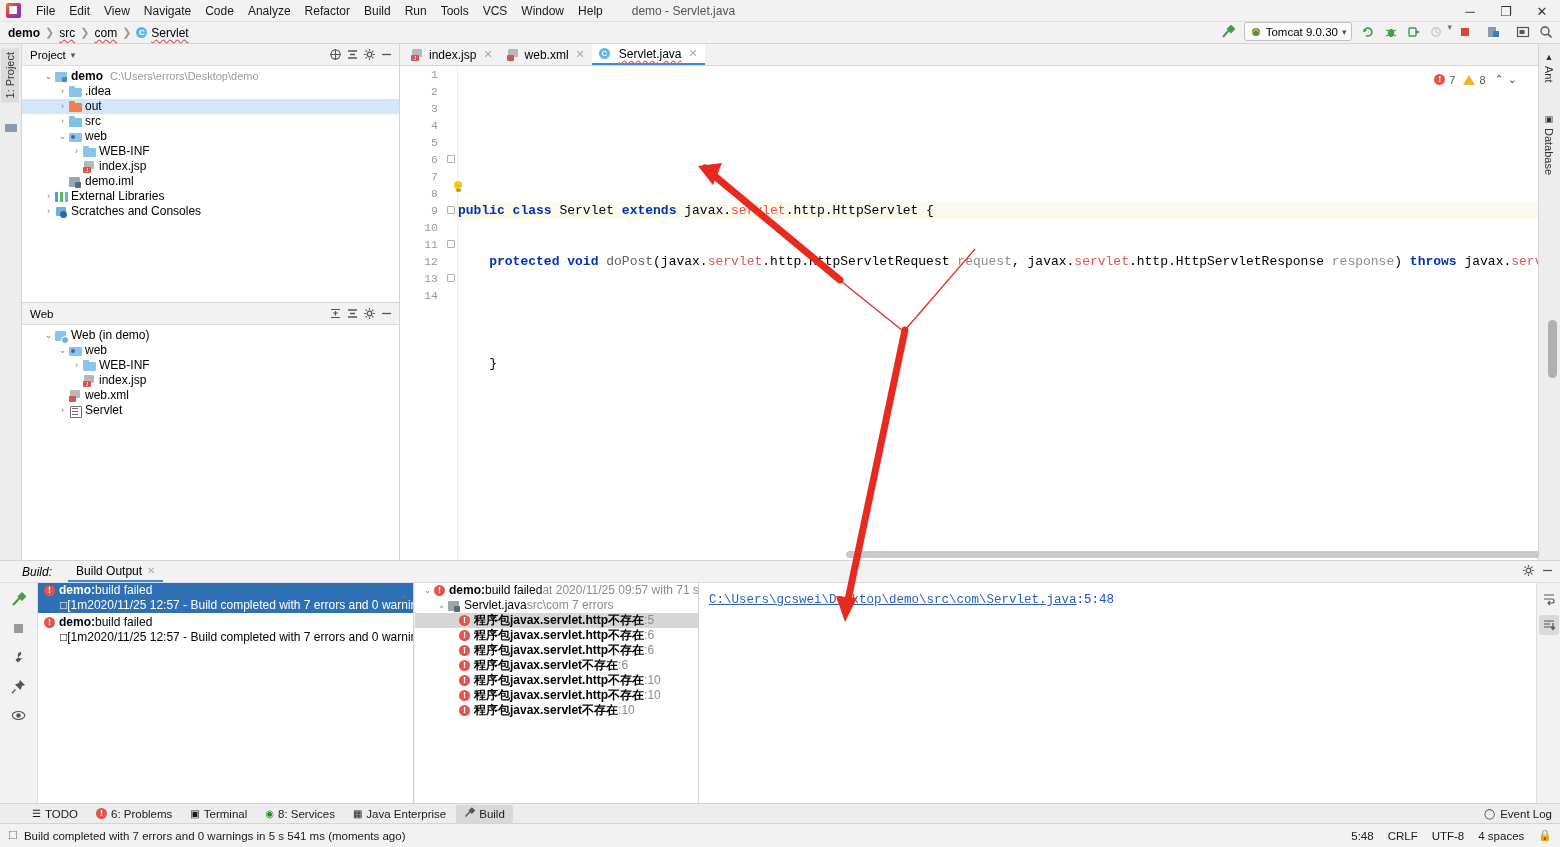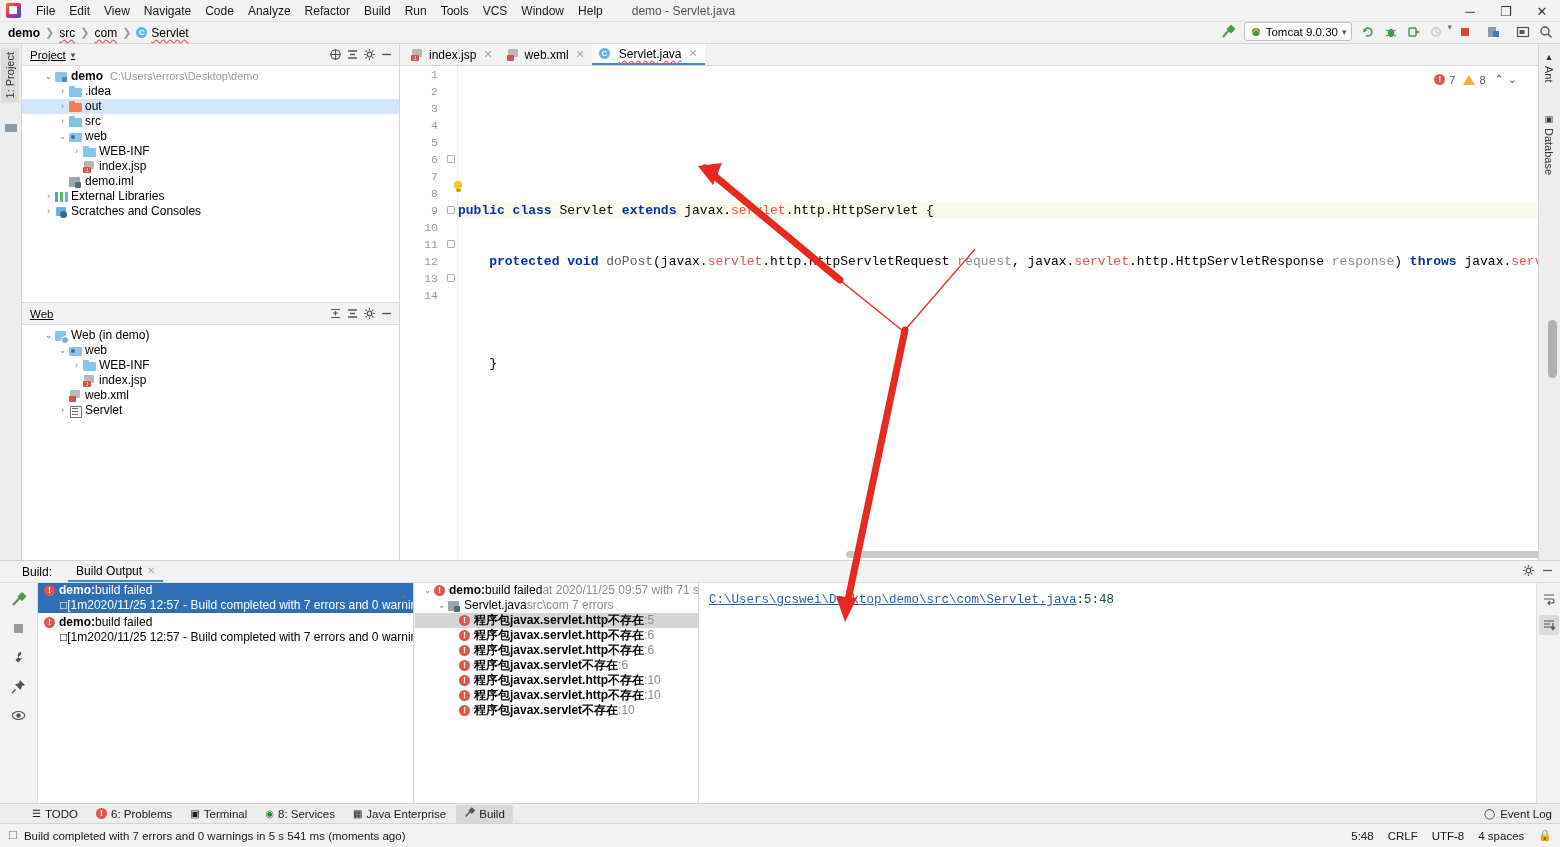--- a/index.html
+++ b/index.html
@@ -127,21 +127,21 @@
   
   .projpanel {
     position: absolute; left: 22px; top: 44px; width: 378px; height: 258px;
     background: #fff; border-right: 1px solid #d4d4d4;
   }
   .panel-header {
     height: 22px; background: #f2f2f2; border-bottom: 1px solid #dcdcdc;
     display: flex; align-items: center; padding: 0 4px 0 8px;
     font-size: 11.5px;
   }
-  .panel-header .ptitle { flex: 1; display:flex; align-items:center; gap:5px;text-decoration:underline;}
+  .panel-header .ptitle { flex: 1; display:flex; align-items:center; gap:5px;}
   .panel-header .hico {
     width: 17px; height: 17px; display:flex; align-items:center;
     justify-content:center; color:#555;
   }
   .tree { padding-top: 3px; font-size: 12px; }
   .trow {
     display: flex; align-items: center; height: 15px; padding-left: 4px;
     white-space: nowrap; line-height: 15px;
   }
   .trow.sel { background: #d4e7fa; }
@@ -746,21 +746,21 @@
         <span style="margin-left:5px;">⌃</span>
         <span>⌄</span>
       </div>
     </div>
   </div>
 
   <div class="scrollthumb" style="left:1548px;"></div>
 
   <div class="buildpanel">
     <div class="build-header">
-      <span style="margin-right:12px;">Build:</span>
+      <span style="margin-right:12px;font-style:italic;">Build:</span>
       <div class="btab">
         <span>Build Output</span>
         <span class="x" style="color:#a8a8a8;font-size:10px;">✕</span>
       </div>
       <div class="build-header-right">
         <div class="hico">
           <svg width="13" height="13" viewBox="0 0 13 13">
               <circle cx="6.5" cy="6.5" r="2.3" fill="none" stroke="#555" stroke-width="1.3"></circle>
               <path d="M6.5 1 L6.5 2.8 M6.5 10.2 L6.5 12 M1 6.5 L2.8 6.5 M10.2 6.5 L12 6.5 M2.6 2.6 L3.9 3.9 M9.1 9.1 L10.4 10.4 M10.4 2.6 L9.1 3.9 M3.9 9.1 L2.6 10.4" stroke="#555" stroke-width="1.2"></path>
             </svg>
@@ -875,21 +875,21 @@
       <div class="brow" style="padding-left:44px;">
         <span class="err-ico">!</span>
         <span class="bold">程序包javax.servlet不存在</span>
         <span class="muted"> :10</span>
       </div>
     </div>
 
     <div class="build-right">
       <div style="padding:7px 0 0 10px;">
         <div style="line-height:18px;">
-          <span class="link">C:\Users\gcswei\Desktop\demo\src\com\Servlet.java</span><span class="monoline" style="color:#14532d;margin-top:32px;">:5:48</span>
+          <span class="link">C:\Users\gcswei\Desktop\demo\src\com\Servlet.java</span><span class="monoline" style="color:#1d4ed8;margin-top:32px;">:5:48</span>
         </div>
       </div>
     </div>
 
     <div class="build-rightcol">
       <div class="bt-ic">
         <svg width="14" height="14" viewBox="0 0 14 14">
             <path d="M2 3 L12 3 M2 7 L10 7 a2 2 0 0 1 0 4 L6 11 M8 9 L6 11 L8 13" stroke="#555" stroke-width="1.2" fill="none"></path>
           </svg>
       </div>

